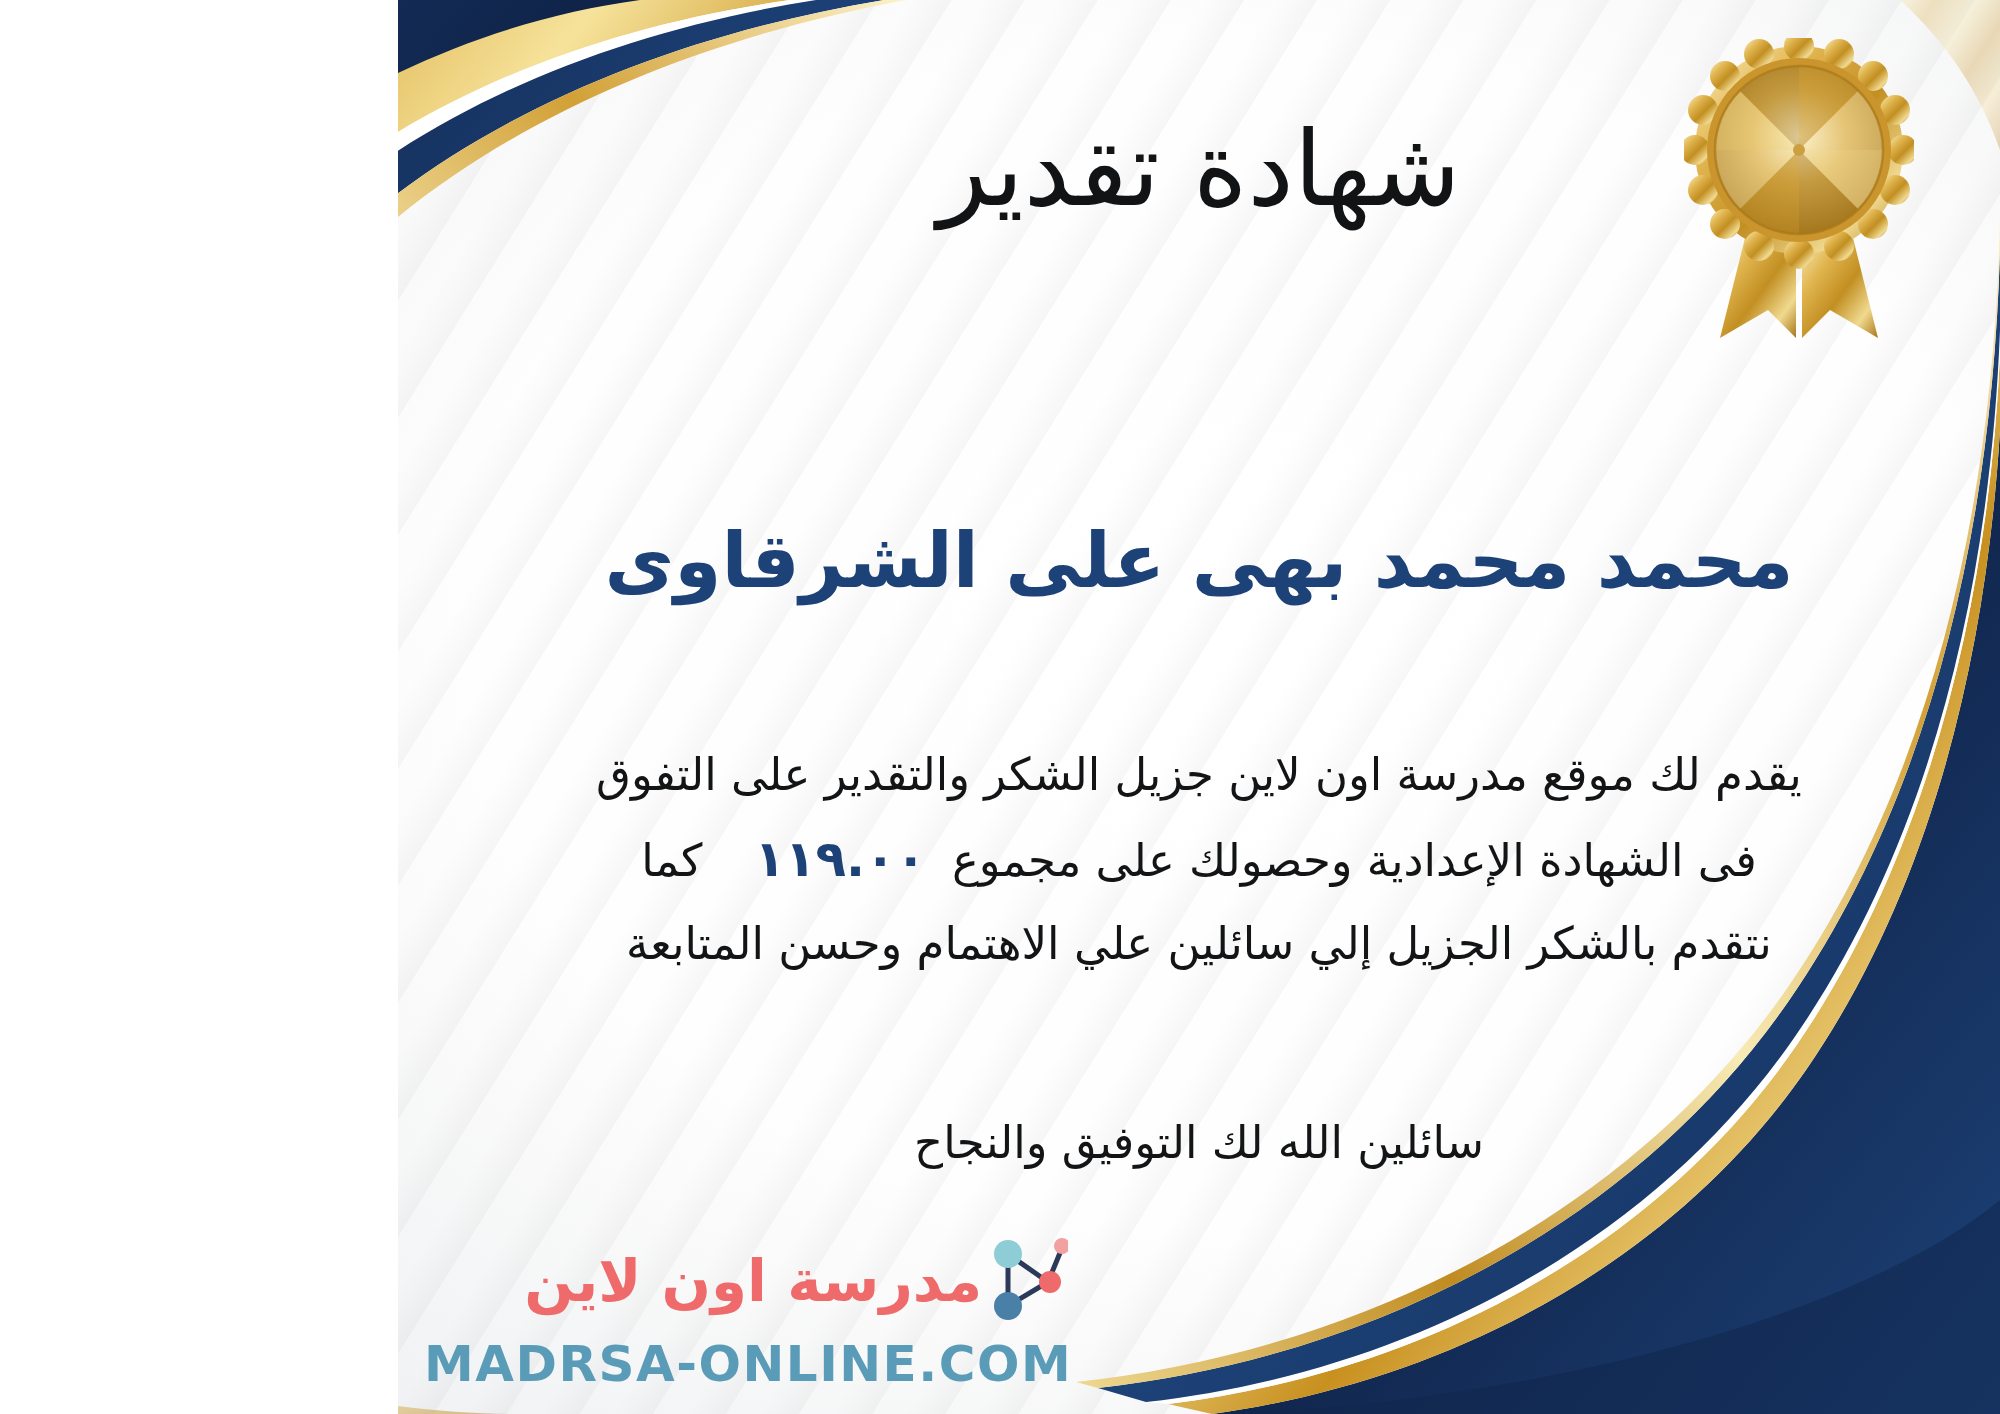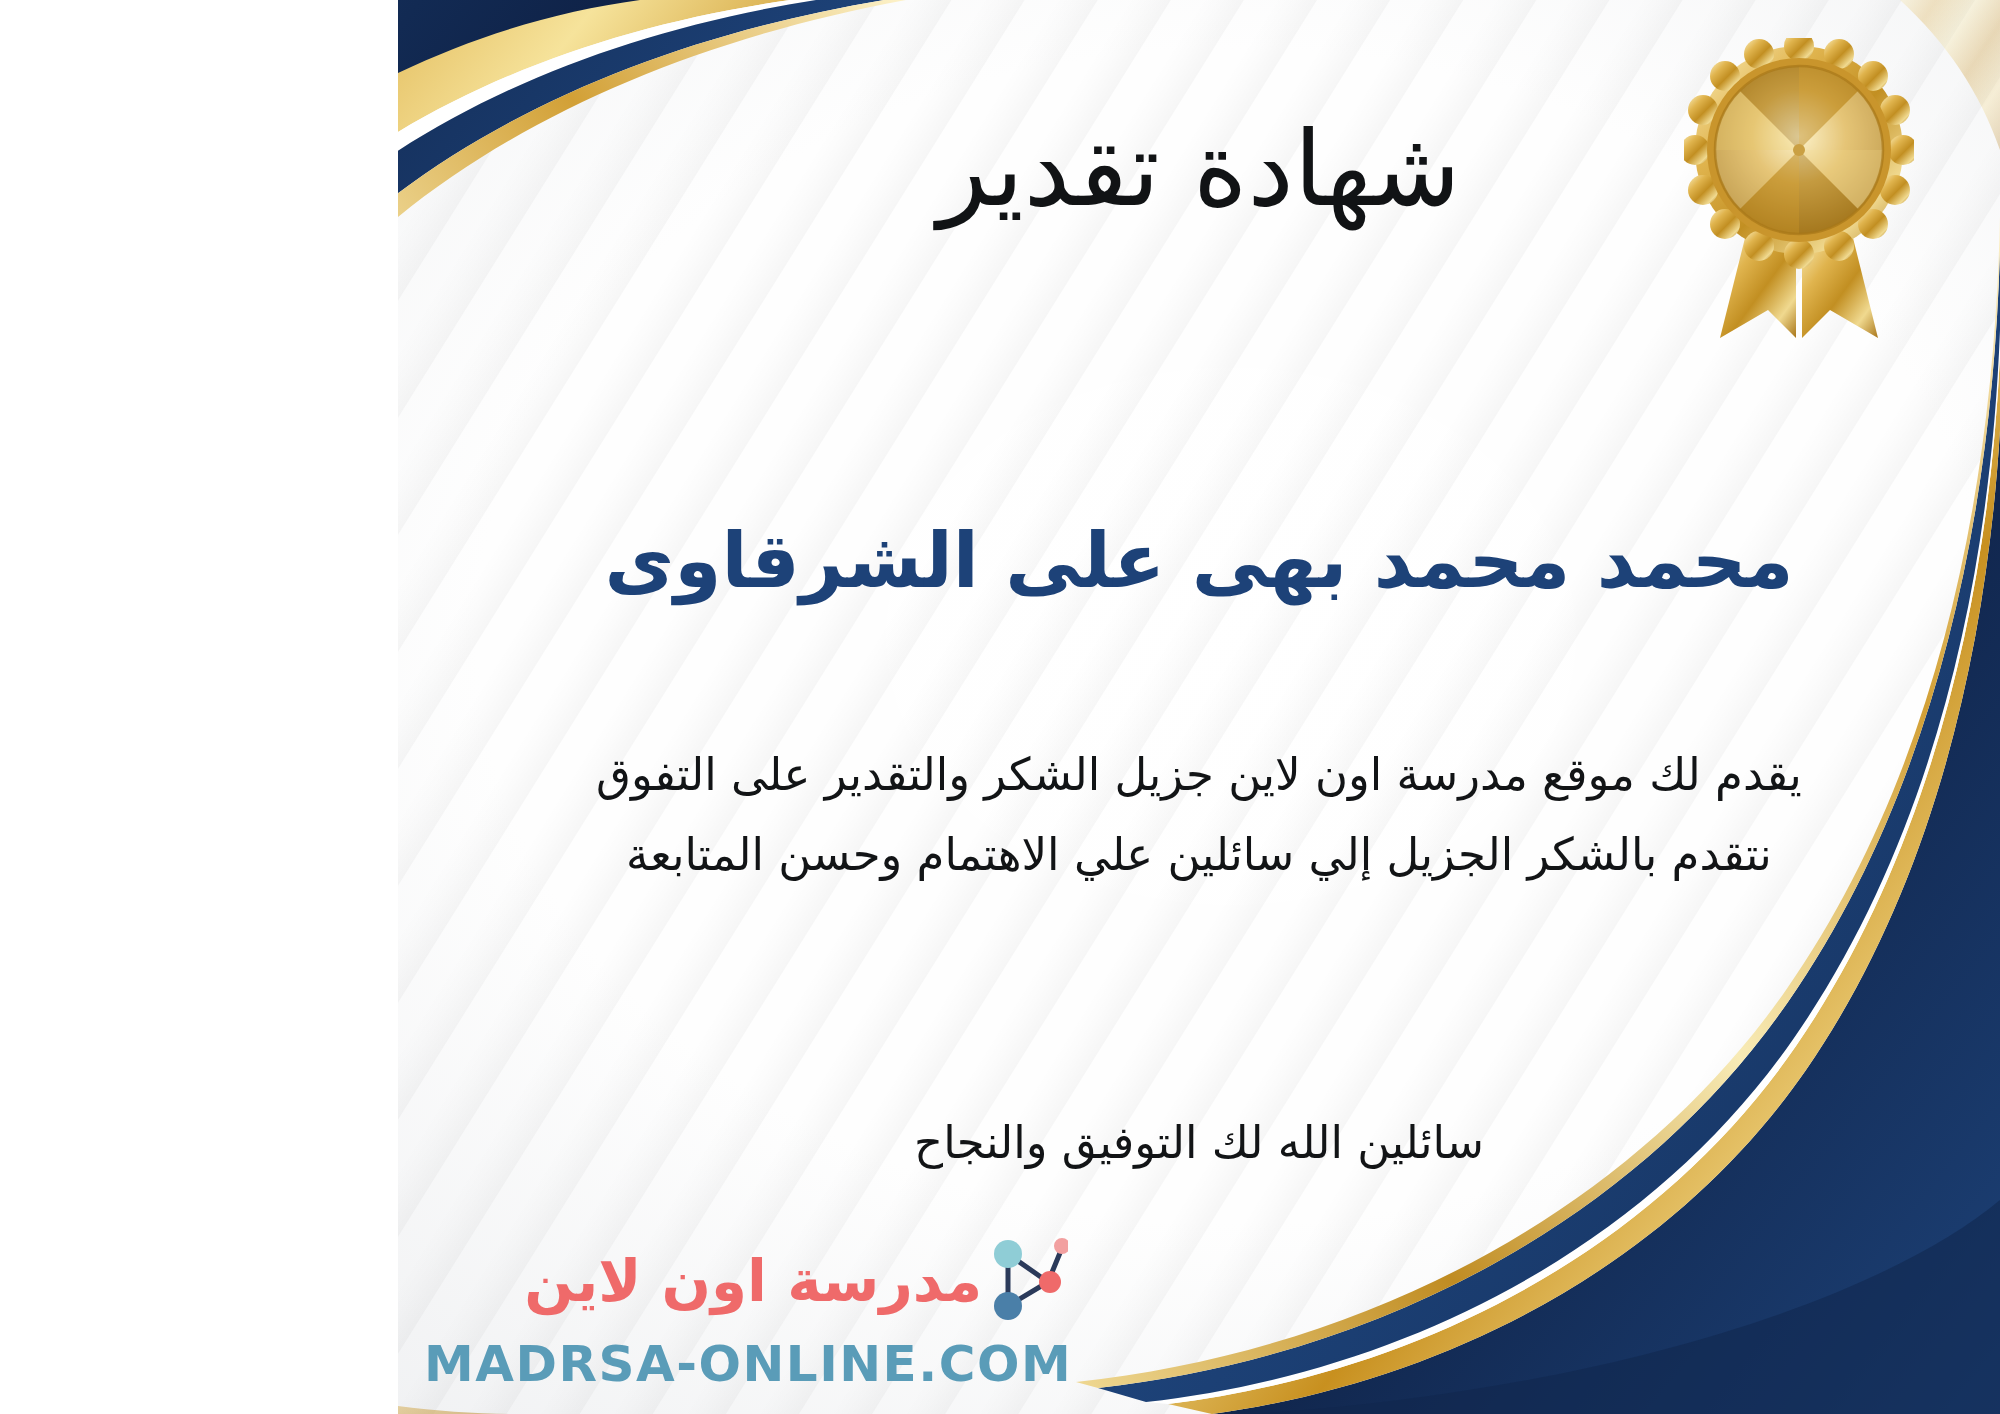--- a/index.html
+++ b/index.html
@@ -298,20 +298,23 @@
     </g>
   </svg>
 
   <div class="cert-title">شهادة تقدير</div>
 
   <div class="cert-name">محمد محمد بهى على الشرقاوى</div>
 
   <div class="cert-body">
     <div class="body-line">يقدم لك موقع مدرسة اون لاين جزيل الشكر  والتقدير على التفوق</div>
 
+    <div class="body-line">
+      <span>فى الشهادة الإعدادية وحصولك على مجموع</span><span class="score">١١٩.٠٠</span><span class="gap-sm"></span><span>كما</span>
+    </div>
 
     <div class="body-line">نتقدم  بالشكر الجزيل إلي سائلين علي الاهتمام وحسن المتابعة</div>
   </div>
 
   <div class="cert-closing">سائلين الله لك التوفيق  والنجاح</div>
 
   <div class="brand">
     <div class="brand-row">
       <span class="brand-ar">مدرسة اون لاين</span>
       <svg class="brand-mark" viewBox="0 0 86 108" xmlns="http://www.w3.org/2000/svg">

